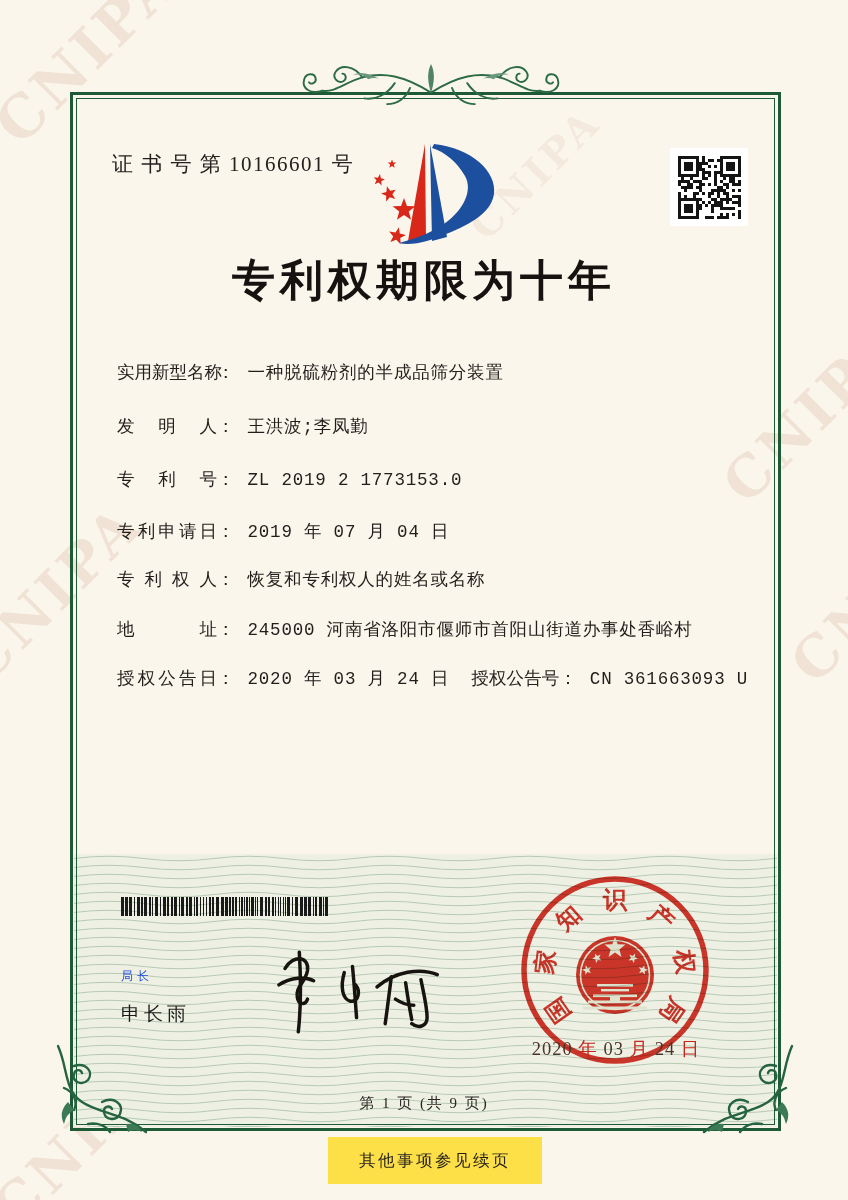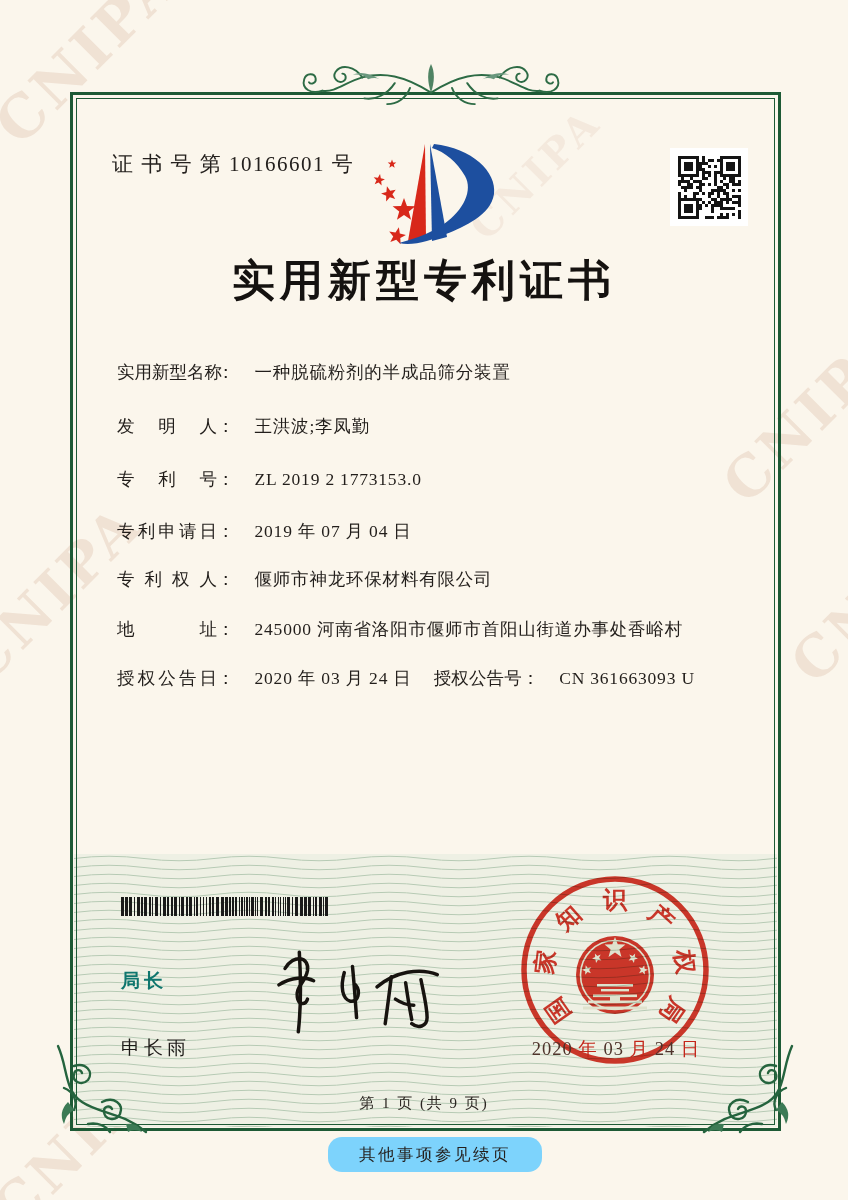--- a/index.html
+++ b/index.html
@@ -35,54 +35,54 @@
   #qr i.d{background:#141414;}
 
   .title{position:absolute;left:0;top:252px;width:848px;text-align:center;
       font-size:43px;font-weight:600;letter-spacing:5px;color:#151210;}
 
   
   .frow{position:absolute;left:117px;width:640px;font-size:17.5px;color:#221e1b;white-space:nowrap;}
   .flabel{display:inline-flex;justify-content:space-between;width:100px;vertical-align:bottom;}
   .flabel b{font-weight:normal;}
   .fcolon{display:inline-block;}
-  .fvalue{margin-left:20px;letter-spacing:0.8px;}
+  .fvalue{margin-left:13px;letter-spacing:0.8px;font-family:Liberation Mono, monospace;}
   .fgroup2{margin-left:22px;}
   .flabel.narrow{width:88px;}
 
   
   .body-text{position:absolute;left:117px;top:698px;width:618px;font-size:16.5px;
       line-height:27.5px;color:#2a2521;text-align:justify;letter-spacing:1px;}
   .body-text p{margin:0;text-indent:2em;}
 
   
   #barcode{position:absolute;left:121px;top:897px;height:19px;display:flex;align-items:stretch;}
   #barcode i{display:block;background:#1a1a1a;}
 
   
   .signer-title{position:absolute;left:121px;top:968px;font-family:"Liberation Sans","DejaVu Sans",sans-serif;
-      font-size:19px;letter-spacing:4px;color:#0f766e;font-weight:700;}
+      font-size:12px;letter-spacing:4px;color:#1d4ed8;font-weight:400;}
   .signer-name{position:absolute;left:121px;top:1001px;font-family:"Liberation Sans","DejaVu Sans",sans-serif;
-      font-size:19px;letter-spacing:4px;color:#1d1a18;font-weight:500;margin-top:34px;}
+      font-size:19px;letter-spacing:4px;color:#1d1a18;font-weight:500;}
   .signature{position:absolute;left:256px;top:946px;width:195px;height:92px;}
 
   
   .seal{position:absolute;left:517px;top:872px;width:196px;height:196px;opacity:0.92;
       mix-blend-mode:multiply;}
   .seal-date{position:absolute;left:516px;top:1036px;width:200px;text-align:center;
       font-size:18.5px;letter-spacing:1px;white-space:nowrap;}
   .seal-date .cjk{color:#c3261a;}
   .seal-date .num{color:#4e332b;}
 
   
   .page-num{position:absolute;left:0;top:1094px;width:848px;text-align:center;
       font-size:15px;letter-spacing:2px;color:#2a2521;}
-  .cont-note{position:absolute;left:328px;top:1137px;width:214px;height:35px;background:#7dd3fc;
+  .cont-note{position:absolute;left:328px;top:1137px;width:214px;height:47px;background:#fde047;
       display:flex;align-items:center;justify-content:center;font-size:16.5px;
-      letter-spacing:2.5px;color:#241f1c;border-radius:14px;}
+      letter-spacing:2.5px;color:#241f1c;}
 
   .ornament-top{position:absolute;left:288px;top:58px;width:286px;height:56px;}
   .ornament-bl{position:absolute;left:48px;top:1040px;width:104px;height:104px;}
   .ornament-br{position:absolute;left:698px;top:1040px;width:104px;height:104px;transform:scaleX(-1);}
 </style>
 </head>
 <body>
 
 <div id="page">
 
@@ -606,21 +606,21 @@
         <i class="d"></i>
         <i class="d"></i>
         <i class="d"></i>
         <i></i>
         <i></i>
         <i></i>
         <i class="d"></i>
       </div>
   </div>
 
-  <div class="title">实用新型专利证书</div>
+  <div class="title">专利权期限为十年</div>
 
   <div id="fields">
       <div class="frow" style="top: 360px;"><span class="flabel">
           <b>实</b>
           <b>用</b>
           <b>新</b>
           <b>型</b>
           <b>名</b>
           <b>称</b>
         </span><span class="fcolon">：</span><span class="fvalue">一种脱硫粉剂的半成品筛分装置</span></div>
@@ -639,21 +639,21 @@
           <b>利</b>
           <b>申</b>
           <b>请</b>
           <b>日</b>
         </span><span class="fcolon">：</span><span class="fvalue">2019 年 07 月 04 日</span></div>
       <div class="frow" style="top: 567px;"><span class="flabel">
           <b>专</b>
           <b>利</b>
           <b>权</b>
           <b>人</b>
-        </span><span class="fcolon">：</span><span class="fvalue">偃师市神龙环保材料有限公司</span></div>
+        </span><span class="fcolon">：</span><span class="fvalue">恢复和专利权人的姓名或名称</span></div>
       <div class="frow" style="top: 617px;"><span class="flabel">
           <b>地</b>
           <b>址</b>
         </span><span class="fcolon">：</span><span class="fvalue">245000 河南省洛阳市偃师市首阳山街道办事处香峪村</span></div>
       <div class="frow" style="top: 666px;"><span class="flabel">
           <b>授</b>
           <b>权</b>
           <b>公</b>
           <b>告</b>
           <b>日</b>

